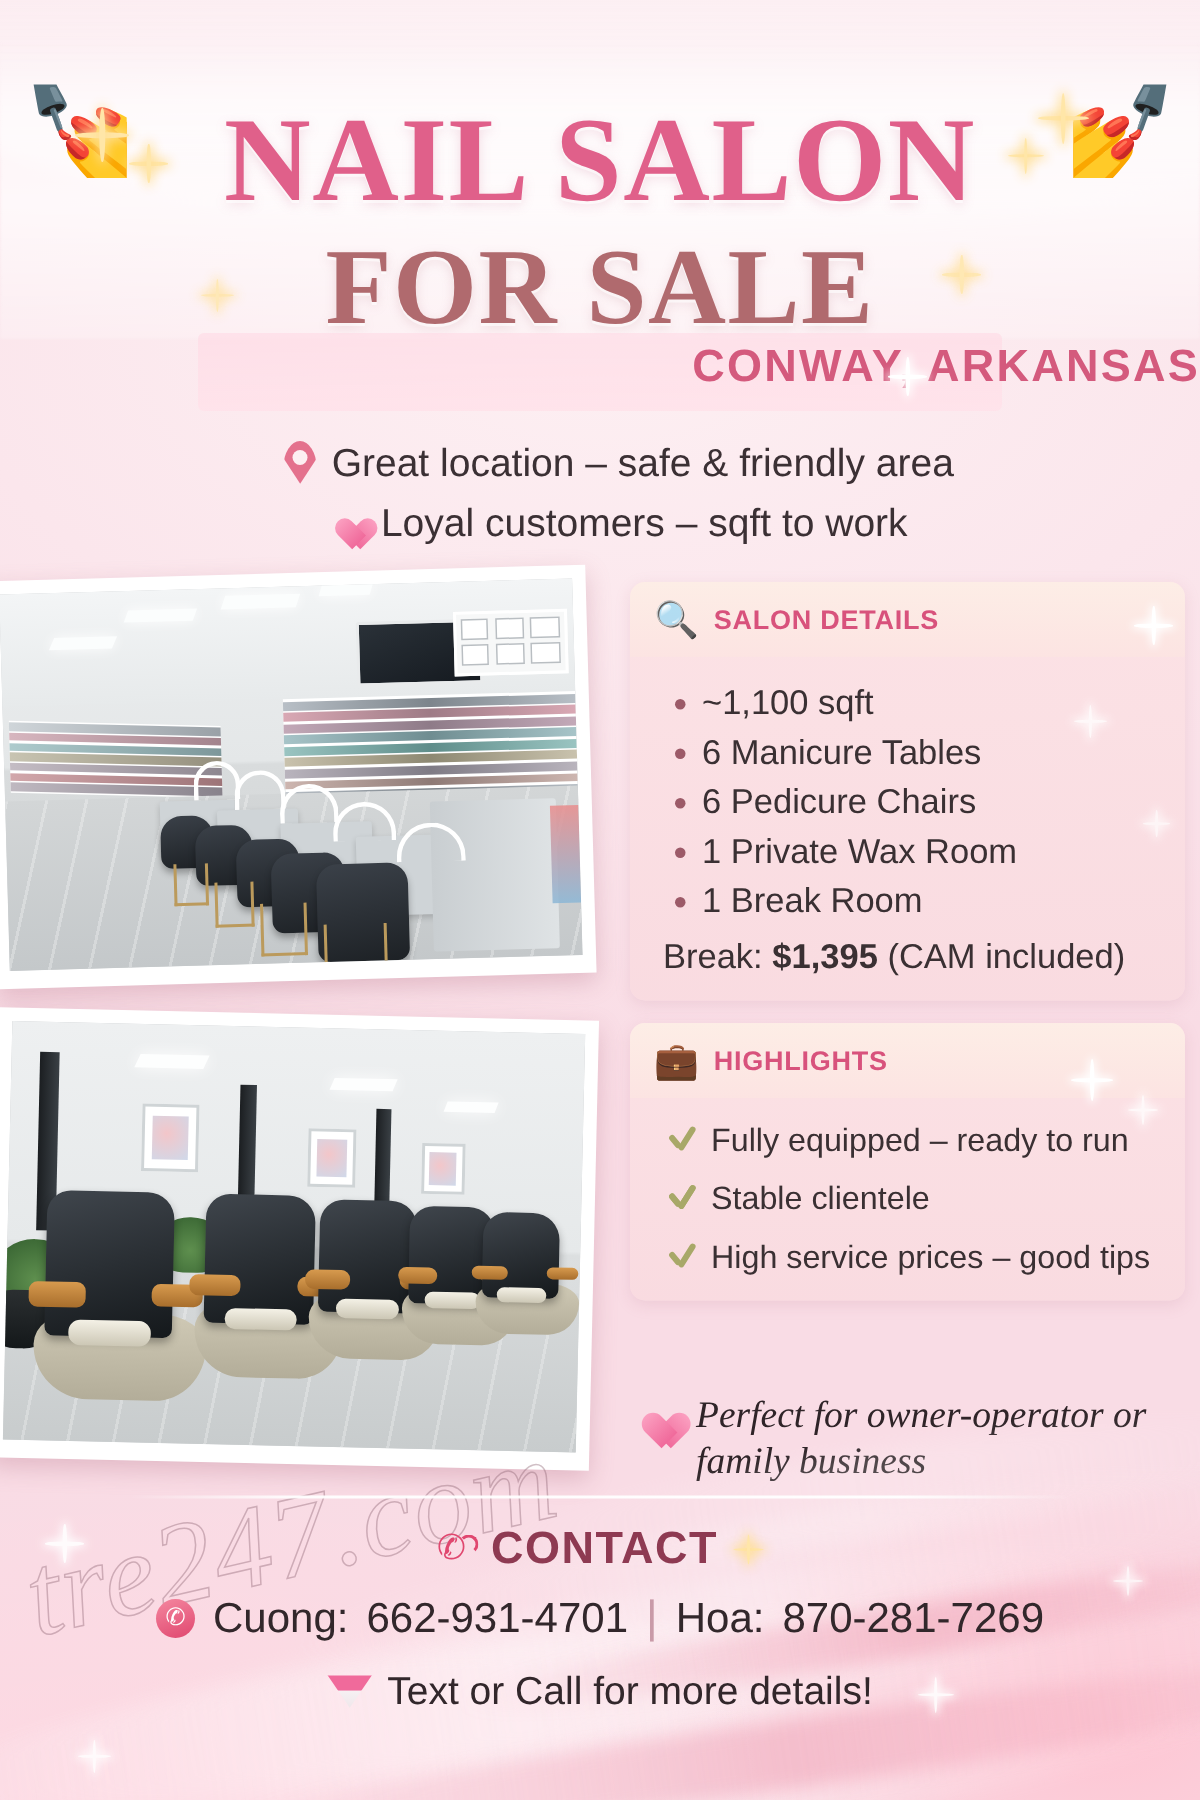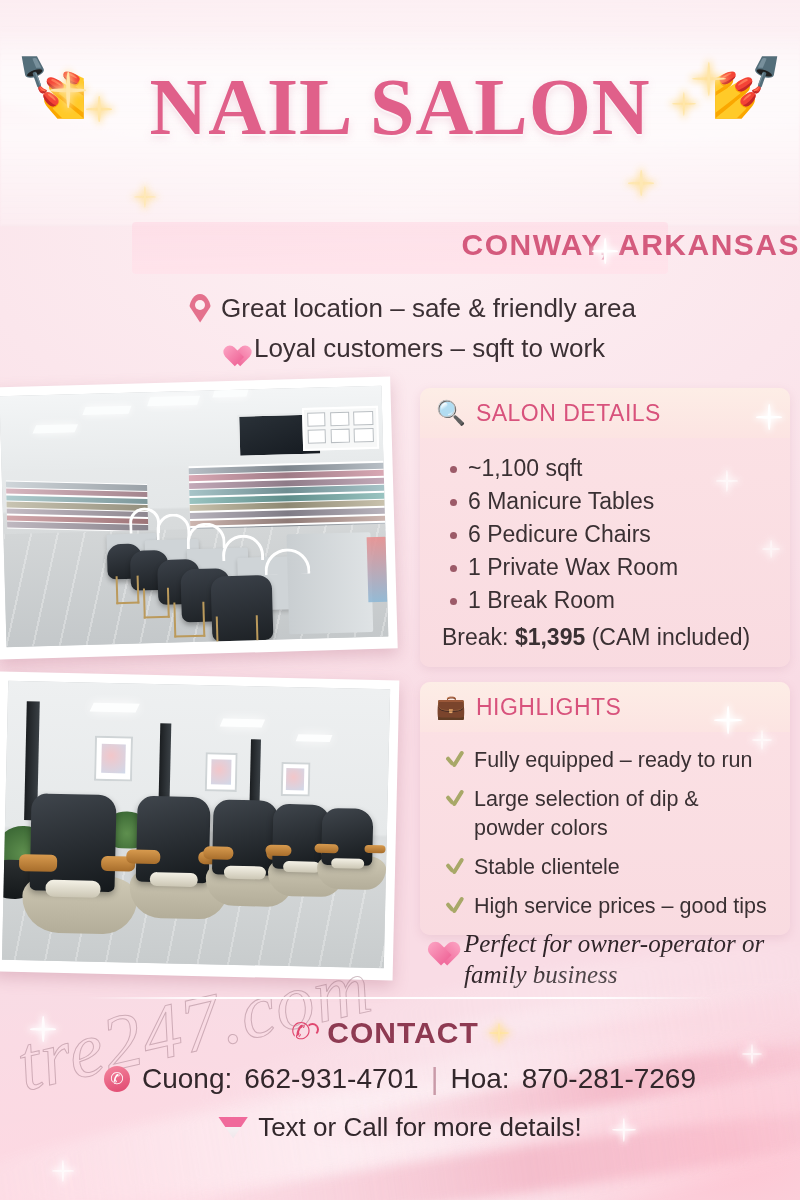--- a/index.html
+++ b/index.html
@@ -201,21 +201,21 @@
     border-radius:10px; overflow:hidden;
     background:linear-gradient(180deg, rgba(252,226,229,.92), rgba(249,219,224,.92));
     box-shadow:0 3px 10px rgba(190,130,150,.18);
   }
   .card .hd{
     height:50px; display:flex; align-items:center; gap:10px;
     padding:0 16px;
     background:linear-gradient(180deg, rgba(253,238,230,.95), rgba(252,228,226,.95));
   }
   .card .hd .ttl{
-    font-size:23px; font-weight:400; letter-spacing:.5px; color:#d8527c;
+    font-size:18px; font-weight:700; letter-spacing:.5px; color:#d8527c;
   }
   .card .bd{ padding:14px 18px 14px 22px; }
   .card.details{ top:388px; }
   .card.high{ top:682px; }
 
   ul.dl{ list-style:none; }
   ul.dl li{
     position:relative; font-size:23px; line-height:33px; color:#3a3033;
     padding-left:26px;
   }
@@ -327,20 +327,21 @@
 
   <div class="spk gold" style="left:50px;  top:72px;  width:36px; height:36px;"></div>
   <div class="spk gold" style="left:86px;  top:96px;  width:26px; height:26px;"></div>
   <div class="spk gold" style="left:692px; top:62px;  width:34px; height:34px;"></div>
   <div class="spk gold" style="left:672px; top:92px;  width:24px; height:24px;"></div>
   <div class="spk gold" style="left:134px; top:186px; width:22px; height:22px; opacity:.8"></div>
   <div class="spk gold" style="left:628px; top:170px; width:26px; height:26px; opacity:.85"></div>
 
   <div class="title-wrap">
     <div class="t1">NAIL SALON</div>
+    <div class="t2">FOR SALE</div>
   </div>
 
   <div class="loc-band"></div>
   <div class="loc">CONWAY, ARKANSAS</div>
   <div class="spk" style="left:592px; top:238px; width:26px; height:26px;"></div>
 
   <div class="leads">
     <div class="lead">
       <span class="pin"></span>
       <span>Great location – safe &amp; friendly area</span>
@@ -503,21 +504,21 @@
   <div class="spk" style="left:762px; top:540px; width:18px; height:18px; opacity:.7"></div>
 
   <div class="card high">
     <div class="hd">
       <span style="font-size:24px;">💼</span>
       <span class="ttl">HIGHLIGHTS</span>
     </div>
     <div class="bd">
       <ul class="hl">
         <li><span class="chk"></span><span>Fully equipped – ready to run</span></li>
-        <li><span class="chk"></span><span>Large selection of dip &amp; powder colors</span></li>
+        <li><span class="chk"></span></li>
         <li><span class="chk"></span><span>Stable clientele</span></li>
         <li><span class="chk"></span><span>High service prices – good tips</span></li>
       </ul>
     </div>
   </div>
   <div class="spk" style="left:714px; top:706px; width:28px; height:28px;"></div>
   <div class="spk" style="left:752px; top:730px; width:20px; height:20px; opacity:.8"></div>
 
   <div class="perfect">
     <span class="heart" style="width:30px;height:27px;transform:scale(1.15);transform-origin:left top;margin-top:4px;"></span>

